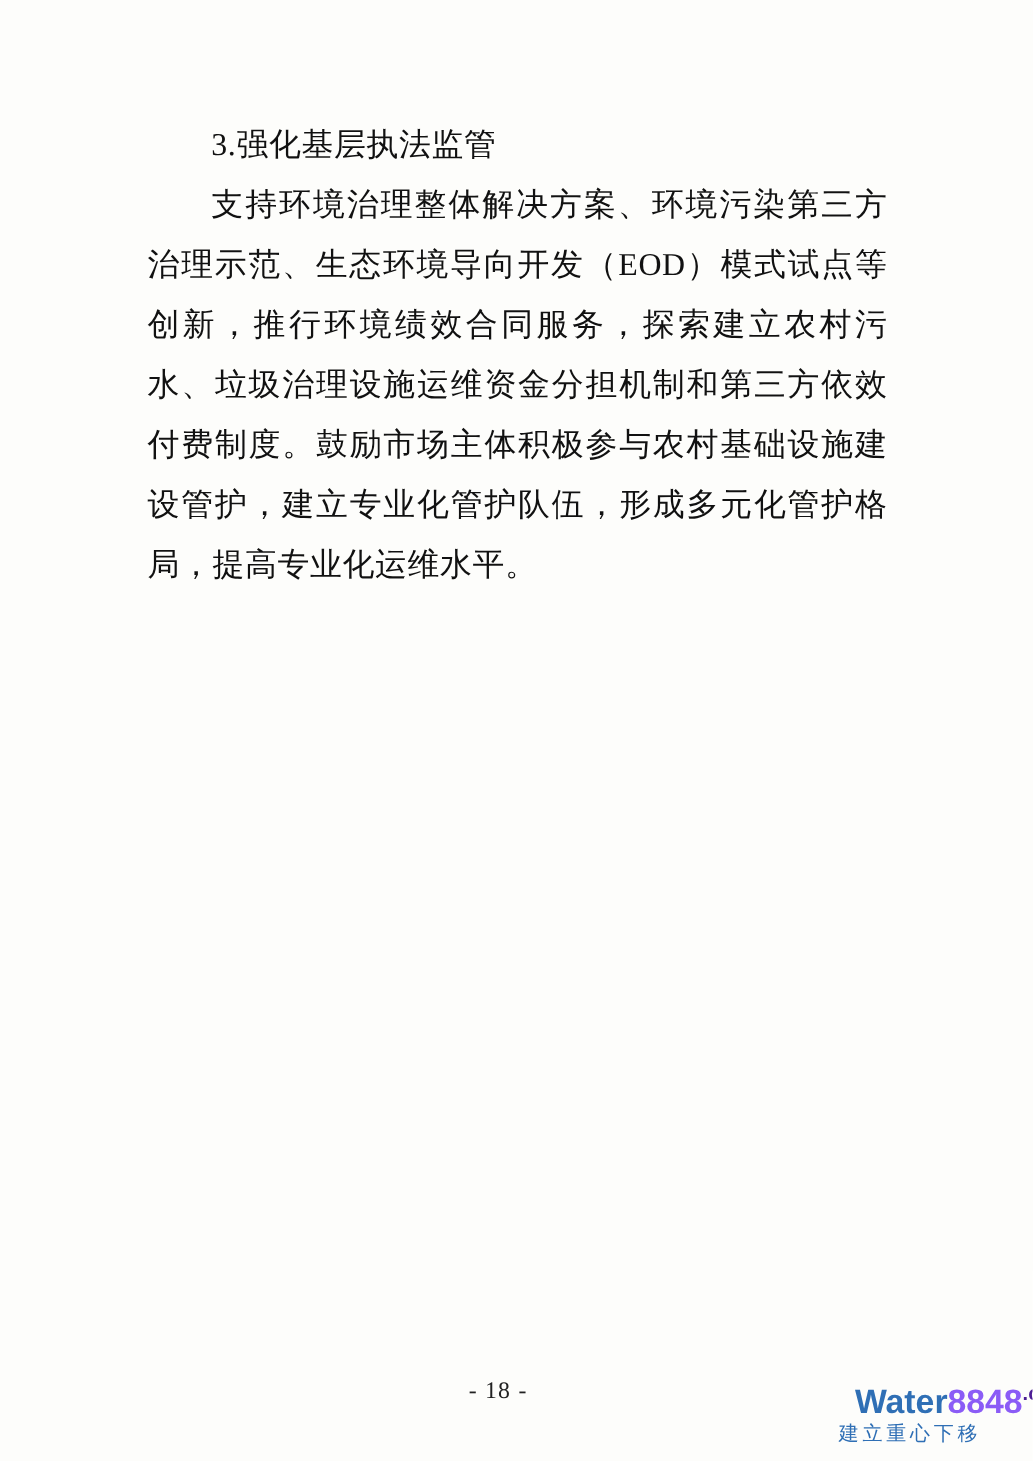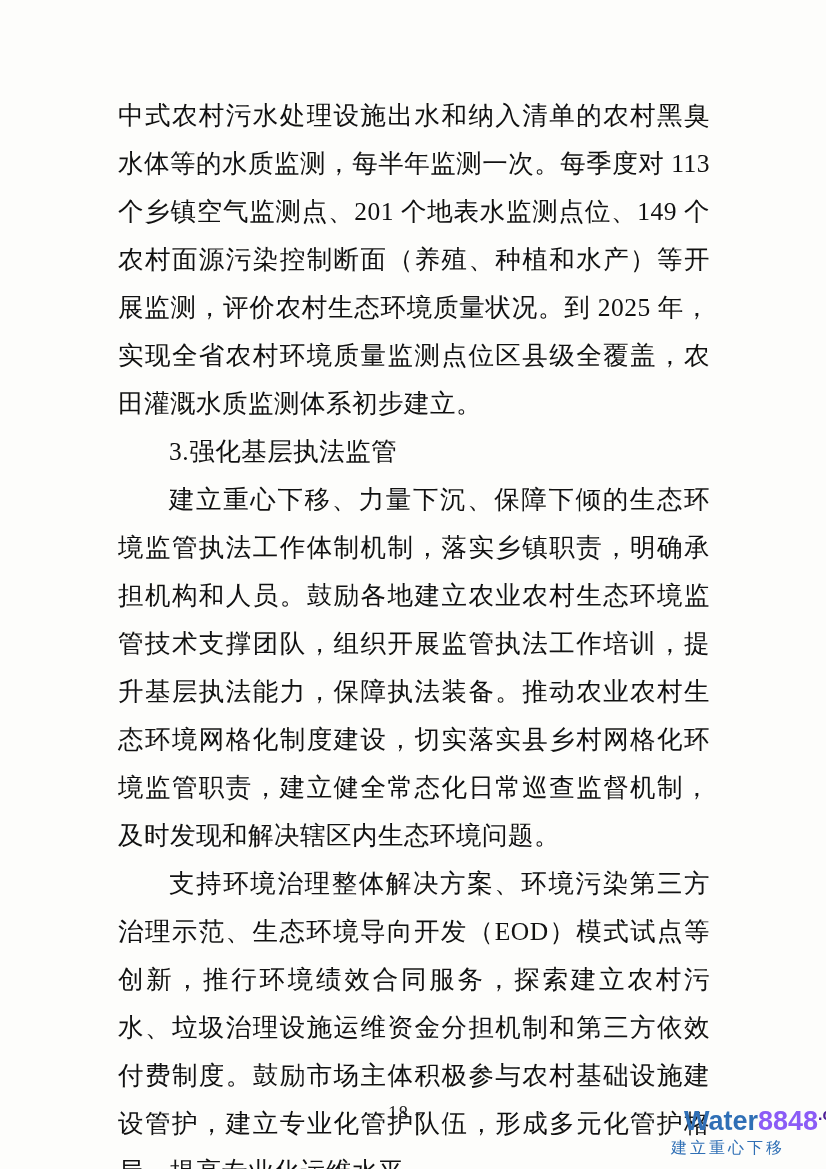--- a/index.html
+++ b/index.html
@@ -95,23 +95,21 @@
     margin-top: 1px;
     white-space: nowrap;
   }
 </style>
 </head>
 <body>
 
 <div class="page">
 
   <div class="content">
-    <p class="para">中式农村污水处理设施出水和纳入清单的农村黑臭水体等的水质监测，每半年监测一次。每季度对 113 个乡镇空气监测点、201 个地表水监测点位、149 个农村面源污染控制断面（养殖、种植和水产）等开展监测，评价农村生态环境质量状况。到 2025 年，实现全省农村环境质量监测点位区县级全覆盖，农田灌溉水质监测体系初步建立。</p>
     <p class="heading">3.强化基层执法监管</p>
-    <p class="para indent">建立重心下移、力量下沉、保障下倾的生态环境监管执法工作体制机制，落实乡镇职责，明确承担机构和人员。鼓励各地建立农业农村生态环境监管技术支撑团队，组织开展监管执法工作培训，提升基层执法能力，保障执法装备。推动农业农村生态环境网格化制度建设，切实落实县乡村网格化环境监管职责，建立健全常态化日常巡查监督机制，及时发现和解决辖区内生态环境问题。</p>
     <p class="para indent">支持环境治理整体解决方案、环境污染第三方治理示范、生态环境导向开发（EOD）模式试点等创新，推行环境绩效合同服务，探索建立农村污水、垃圾治理设施运维资金分担机制和第三方依效付费制度。鼓励市场主体积极参与农村基础设施建设管护，建立专业化管护队伍，形成多元化管护格局，提高专业化运维水平。</p>
 
   </div>
 
   <div class="pagenum">- 18 -</div>
 
   <div class="watermark">
     <div class="wm-top"><span class="wm-water">Water</span><span class="wm-num">8848</span><span class="wm-com">.com</span></div>
     <div class="wm-bottom">建立重心下移</div>
   </div>

